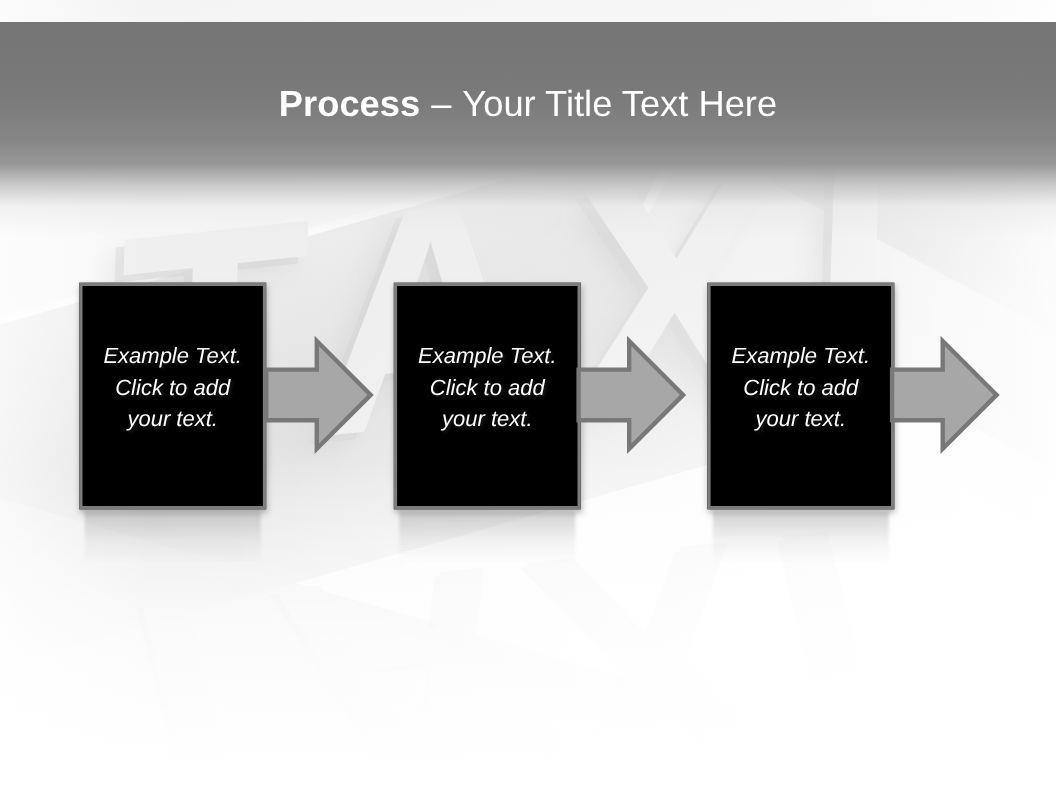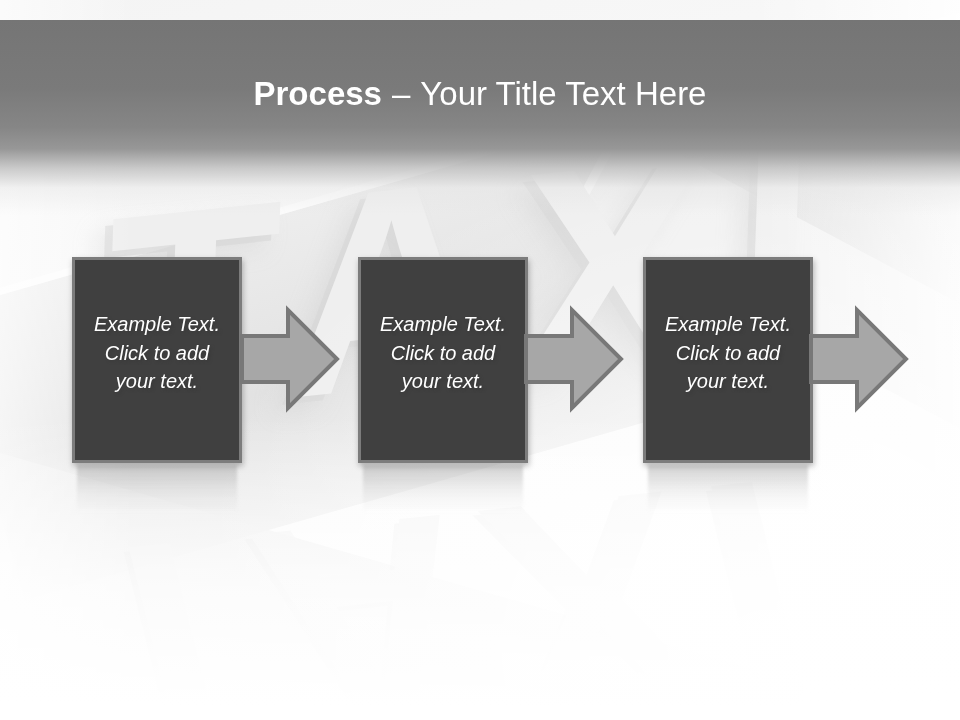--- a/index.html
+++ b/index.html
@@ -65,21 +65,21 @@
     color:#ffffff;font-size:33px;line-height:40px;pointer-events:auto;
   }
   .title-em{font-weight:700;}
   .title-sep{font-weight:400;margin:0 10px;}
   .title-rest{font-weight:400;}
 
   
   .step{position:absolute;top:257px;width:170px;height:206px;z-index:2;}
   .step-box{
     box-sizing:border-box;width:170px;height:206px;
-    background:#404040;border:3px solid #7c7c7c;
+    background:#000000;border:3px solid #7c7c7c;
     box-shadow:1px 3px 6px rgba(0,0,0,0.28);
     display:flex;align-items:center;justify-content:center;
   }
   .step-text{
     transform:translateY(-7px);
     font-style:italic;font-size:20px;line-height:28.5px;
     color:#ffffff;text-align:center;white-space:pre-line;
     text-shadow:2px 2px 3px rgba(55,55,55,0.55);
     padding:0 8px;
   }

